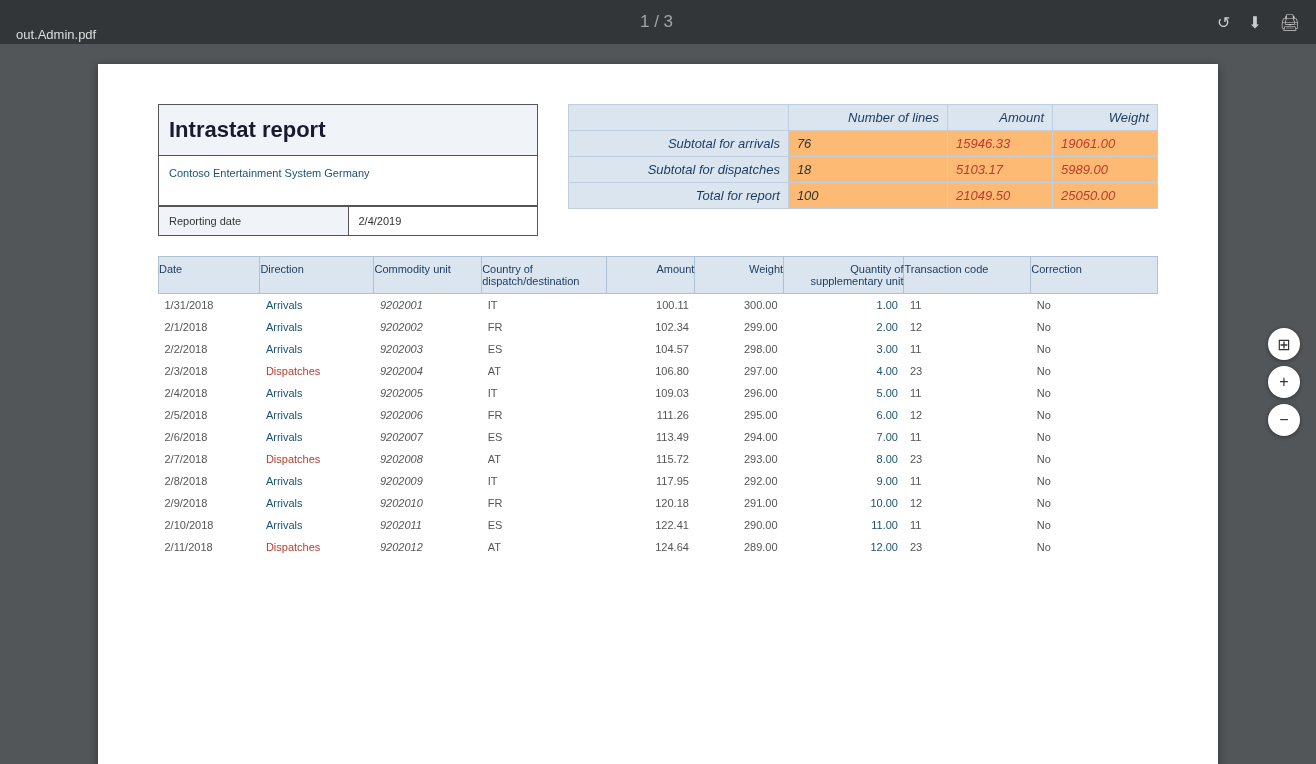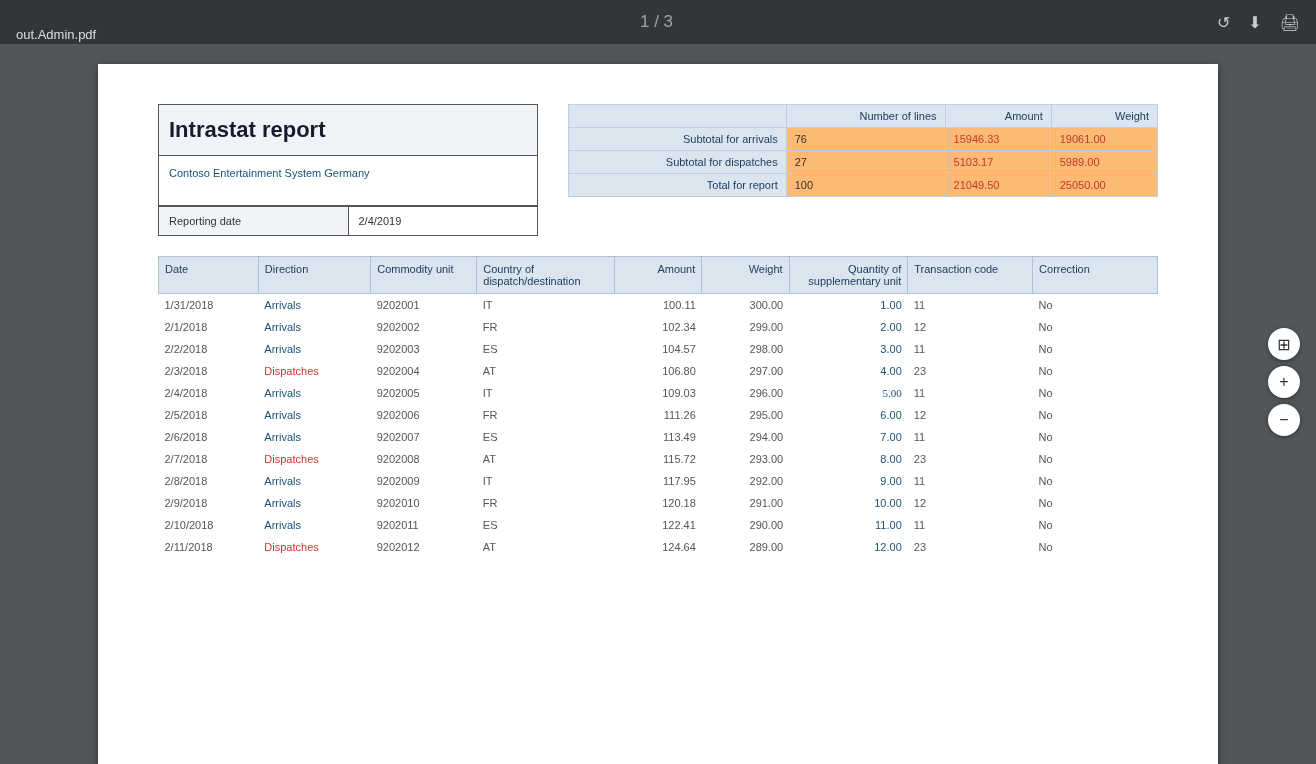--- a/index.html
+++ b/index.html
@@ -103,21 +103,22 @@
       font-size: 11px;
     }
 
     .header-right {
       flex: 1;
     }
 
     .summary-table {
       width: 100%;
       border-collapse: collapse;
-      font-size: 11px;
+      font-size: 13px;
+      font-style: italic;
     }
 
     .summary-table th {
       background: #dbe5f0;
       text-align: right;
       padding: 5px 8px;
       color: #1a3a5c;
       font-weight: normal;
       border: 1px solid #c0cfe0;
     }
@@ -142,21 +143,21 @@
     .data-table {
       width: 100%;
       border-collapse: collapse;
       font-size: 11px;
       margin-top: 10px;
     }
 
     .data-table thead tr th {
       background: #dbe5f0;
       border: 1px solid #b0c0d5;
-      padding: 6px 6px;
+      padding: 6px 0;
       text-align: left;
       color: #1a3a5c;
       font-weight: normal;
       vertical-align: top;
       margin-left: 34px;
     }
 
     .data-table thead tr th.right { text-align: right; }
 
     .data-table tbody tr td {
@@ -164,21 +165,21 @@
       border: none;
       border-bottom: none;
     }
 
     .data-table tbody tr:nth-child(even) td { background: #fff; }
     .data-table tbody tr:nth-child(odd) td { background: #fff; }
 
     .td-date { color: #555; width: 80px; }
     .td-direction-arrivals { color: #1a5276; width: 90px; }
     .td-direction-dispatches { color: #c0392b; width: 90px; }
-    .td-commodity { color: #555; width: 85px; }
+    .td-commodity { color: #555; width: 85px; font-style: italic; }
     .td-country { color: #555; width: 30px; }
     .td-amount { text-align: right; color: #555; width: 70px; }
     .td-weight { text-align: right; color: #555; width: 70px; }
     .td-qty { text-align: right; color: #1a5276; width: 80px; }
     .td-txn { color: #555; width: 30px; }
     .td-correction { color: #555; width: 80px; }
 
     
     .zoom-controls {
       position: fixed;
@@ -263,21 +264,21 @@
           </thead>
           <tbody id="summary-tbody">
           <tr>
                 <td class="label-cell">Subtotal for arrivals</td>
                 <td>76</td>
                 <td class="value-red">15946.33</td>
                 <td class="value-red">19061.00</td>
               </tr>
               <tr>
                 <td class="label-cell">Subtotal for dispatches</td>
-                <td>27</td>
+                <td>18</td>
                 <td class="value-red">5103.17</td>
                 <td class="value-red">5989.00</td>
               </tr>
               <tr>
                 <td class="label-cell">Total for report</td>
                 <td>100</td>
                 <td class="value-red">21049.50</td>
                 <td class="value-red">25050.00</td>
               </tr>
             </tbody>
@@ -344,21 +345,21 @@
             <td class="td-txn">23</td>
             <td class="td-correction">No</td>
           </tr>
           <tr style="background: rgb(255, 255, 255);">
             <td class="td-date">2/4/2018</td>
             <td class="td-direction-arrivals">Arrivals</td>
             <td class="td-commodity">9202005</td>
             <td class="td-country">IT</td>
             <td class="td-amount">109.03</td>
             <td class="td-weight">296.00</td>
-            <td class="td-qty" style="color: rgb(26, 82, 118); text-align: right; font-family: Liberation Serif, serif;">5.00</td>
+            <td class="td-qty" style="color: rgb(26, 82, 118); text-align: right;">5.00</td>
             <td class="td-txn">11</td>
             <td class="td-correction">No</td>
           </tr>
           <tr style="background: rgb(247, 249, 252);">
             <td class="td-date">2/5/2018</td>
             <td class="td-direction-arrivals">Arrivals</td>
             <td class="td-commodity">9202006</td>
             <td class="td-country">FR</td>
             <td class="td-amount">111.26</td>
             <td class="td-weight">295.00</td>

